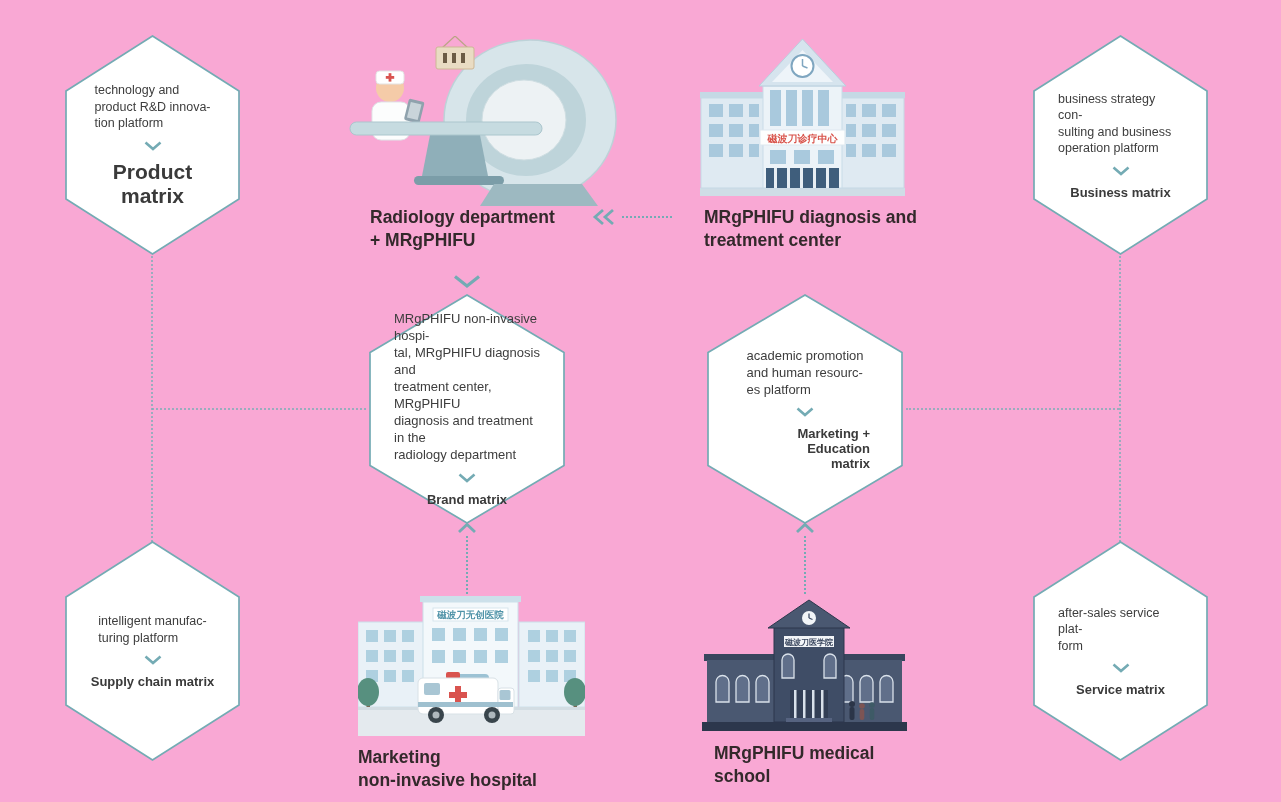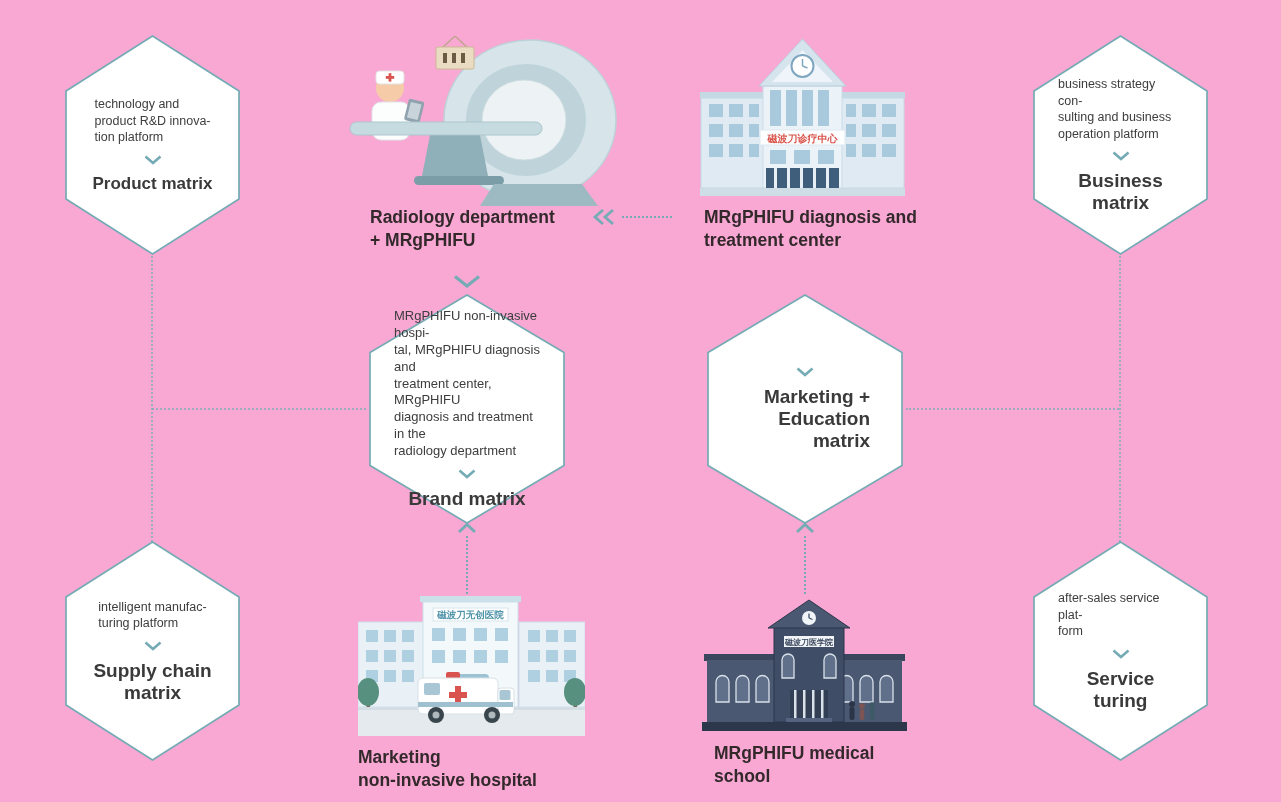--- a/index.html
+++ b/index.html
@@ -14,24 +14,24 @@
   .hex-content{
     position:absolute;inset:0;display:flex;flex-direction:column;
     align-items:center;justify-content:center;gap:9px;padding:0 26px;
   }
   .hex-desc{
     font-size:12.5px;line-height:1.32;color:#3d3d3d;white-space:pre-line;
     text-align:left;align-self:center;
   }
   .hex-desc.small{font-size:13px;line-height:1.3;}
   .hex-label{
-    font-size:19px;font-weight:700;color:#3a3a3a;white-space:pre-line;
+    font-size:13px;font-weight:700;color:#3a3a3a;white-space:pre-line;
     text-align:center;
   }
-  .hex-label.large{font-size:17px;}
+  .hex-label.large{font-size:21px;}
   .hex-label.align-left{text-align:right;}
   .chev{flex:0 0 auto;}
   
   .caption{
     position:absolute;font-size:17.5px;font-weight:700;color:#33292b;
     line-height:1.34;white-space:pre-line;text-align:left;
   }
   
   .dotline-v{position:absolute;border-left:2px dotted rgba(122,174,183,.75);width:0;}
   .dotline-h{position:absolute;border-top:2px dotted rgba(122,174,183,.75);height:0;}
@@ -97,21 +97,21 @@
   <div class="hex" style="left:1032px;top:540px;width:177px;height:222px;">
     <svg class="hex-shape" viewBox="0 0 177 222">
       <polygon points="88.5,2 175,57 175,165 88.5,220 2,165 2,57"></polygon>
     </svg>
     <div class="hex-content">
       <div class="hex-desc">after-sales service plat-
 form</div>
       <svg class="chev" width="18" height="10">
           <polyline points="1.5,1.5 9,8 16.5,1.5" fill="none" stroke="#74abb4" stroke-width="2.6"></polyline>
         </svg>
-      <div class="hex-label">Service turing</div>
+      <div class="hex-label">Service matrix</div>
     </div>
   </div>
 
   <div class="hex" style="left:368px;top:293px;width:198px;height:232px;">
     <svg class="hex-shape" viewBox="0 0 198 232">
       <polygon points="99,2 196,59.5 196,172.5 99,230 2,172.5 2,59.5"></polygon>
     </svg>
     <div class="hex-content">
       <div class="hex-desc small">MRgPHIFU non-invasive hospi-
 tal, MRgPHIFU diagnosis and
@@ -123,20 +123,23 @@
         </svg>
       <div class="hex-label">Brand matrix</div>
     </div>
   </div>
 
   <div class="hex" style="left:706px;top:293px;width:198px;height:232px;">
     <svg class="hex-shape" viewBox="0 0 198 232">
       <polygon points="99,2 196,59.5 196,172.5 99,230 2,172.5 2,59.5"></polygon>
     </svg>
     <div class="hex-content" style="padding:0 34px;">
+      <div class="hex-desc" style="font-size:13px;">academic promotion
+and human resourc-
+es platform</div>
       <svg class="chev" width="18" height="10">
           <polyline points="1.5,1.5 9,8 16.5,1.5" fill="none" stroke="#74abb4" stroke-width="2.6"></polyline>
         </svg>
       <div class="hex-label align-left">Marketing + Education
 matrix</div>
     </div>
   </div>
 
   <svg class="illus" style="left:330px;top:36px;" width="300" height="170" viewBox="0 0 300 170">
 

